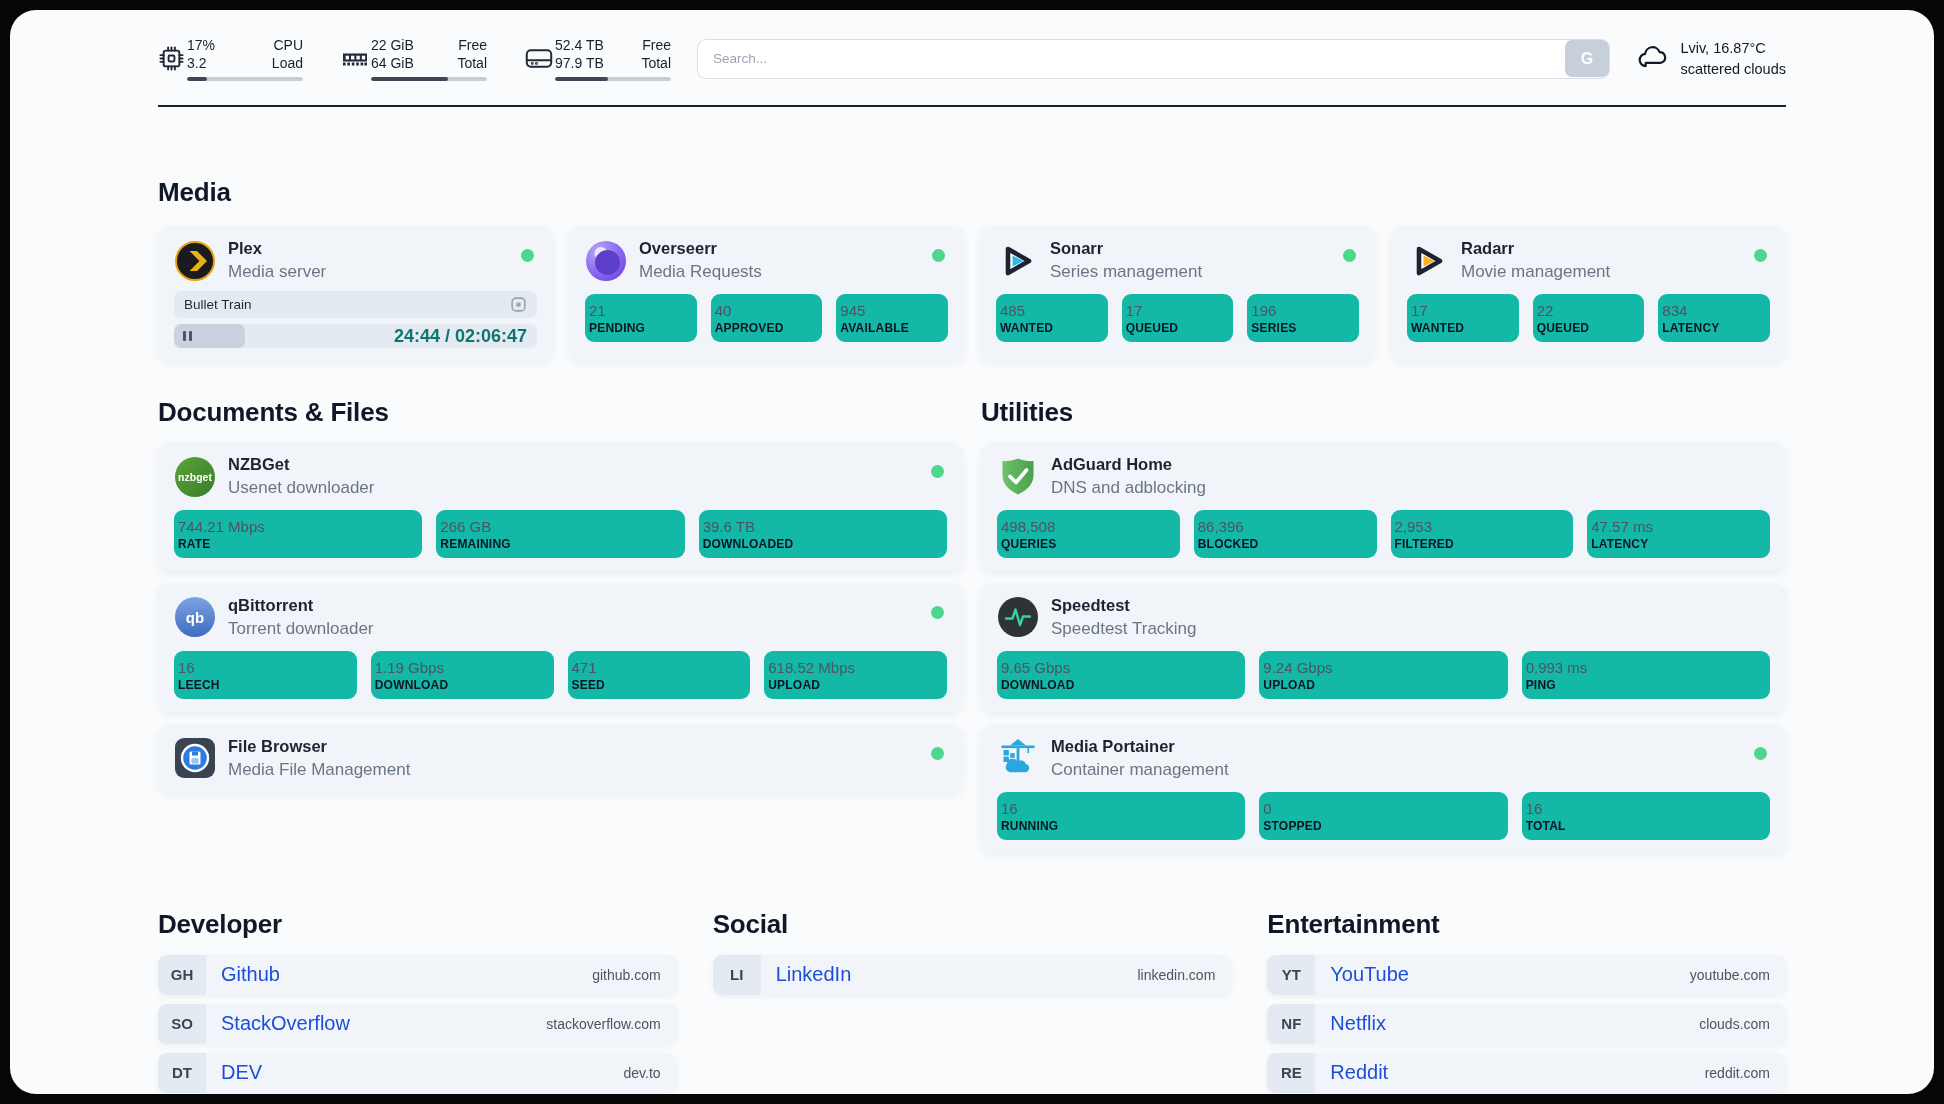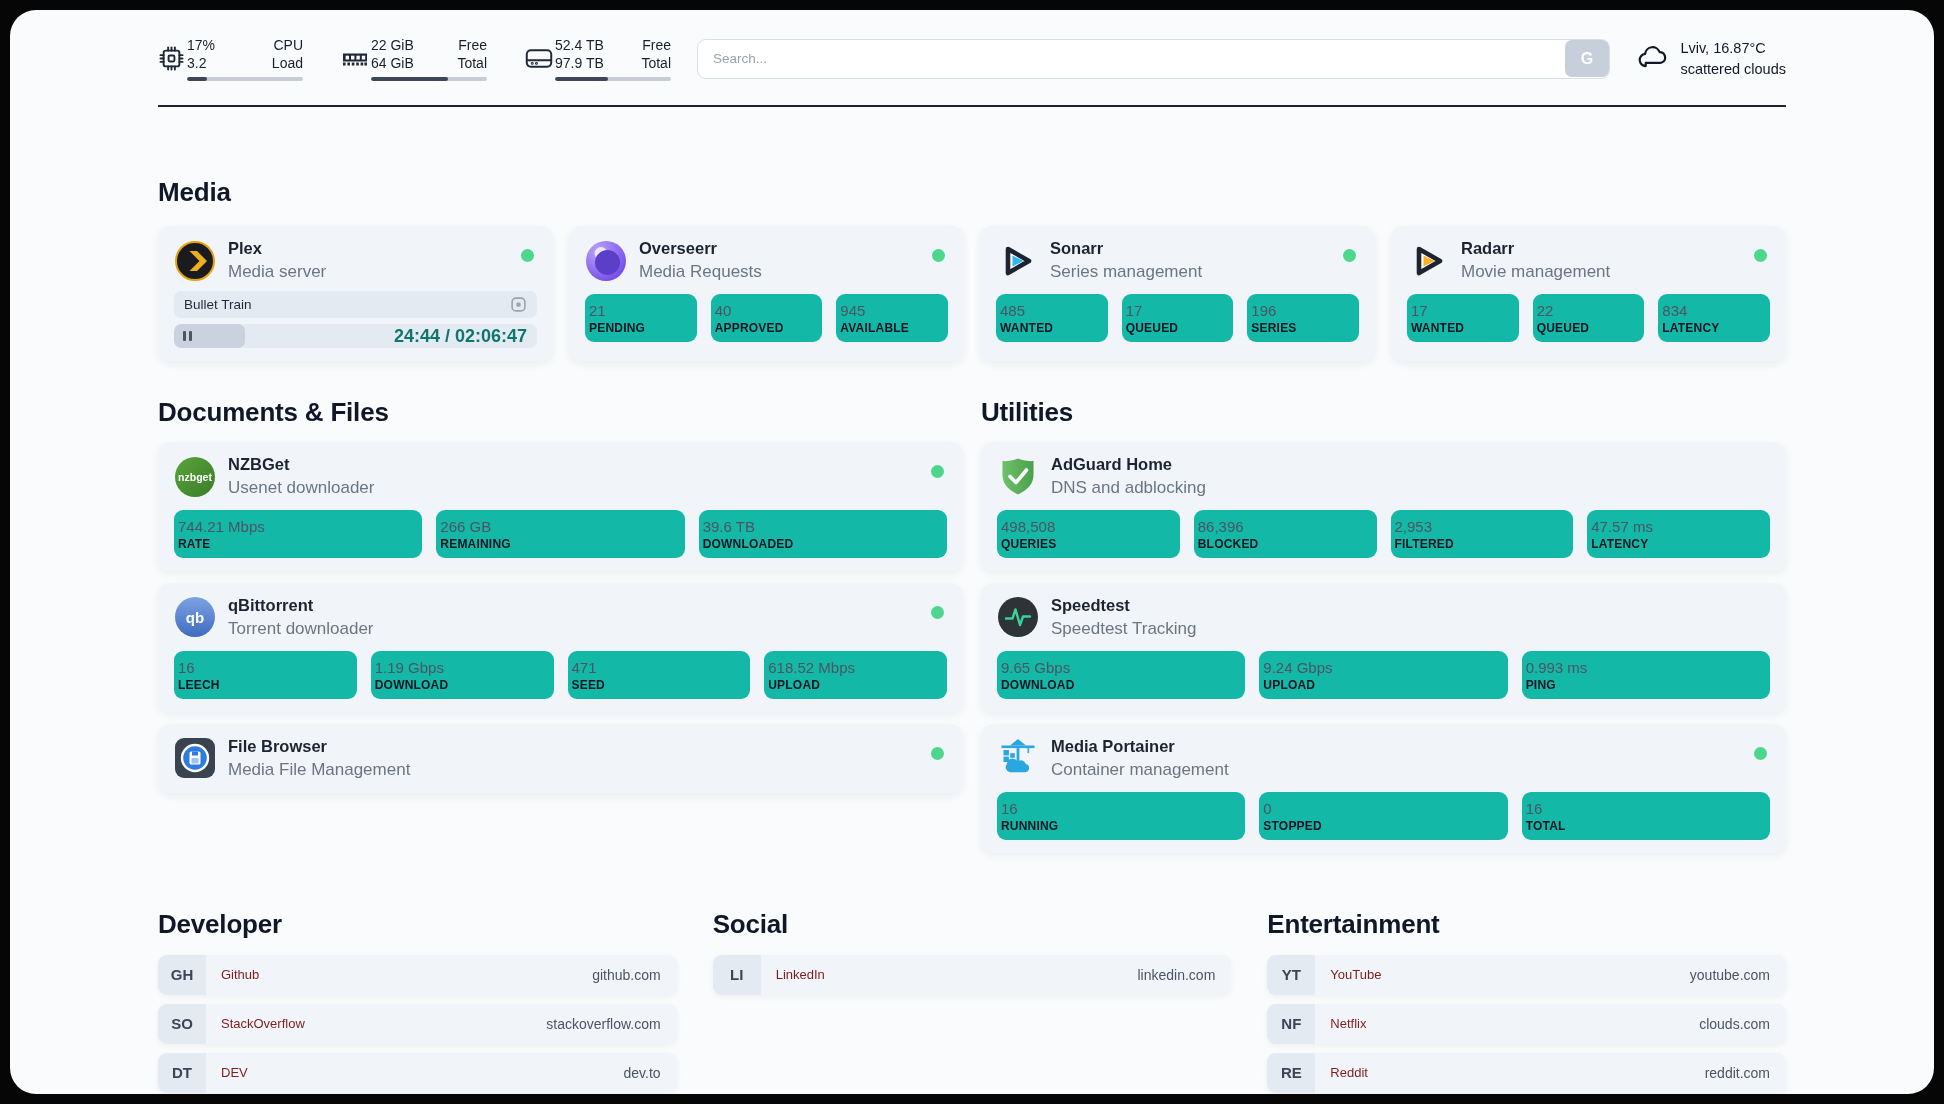--- a/index.html
+++ b/index.html
@@ -72,21 +72,21 @@
 
   
   .links-grid { display:grid; grid-template-columns:repeat(3,1fr); gap:36px; margin-top:56px; }
   .links-grid .section-title { margin-bottom:15px; }
   .link-row { height:40px; background:#f1f5f9; border-radius:9px; display:flex;
               align-items:center; margin-bottom:9px; overflow:hidden; cursor:pointer;
               box-shadow:0 2px 6px rgba(15,23,42,.05); }
   .link-badge { width:48px; align-self:stretch; background:#e4eaf1; display:flex;
                 align-items:center; justify-content:center; font-size:15px;
                 font-weight:600; color:#3b4554; flex:none; }
-  .link-name { margin-left:15px; font-size:13px; color:#7f1d1d; }
+  .link-name { margin-left:15px; font-size:20px; color:#1d4ed8; }
   .link-url { margin-left:auto; margin-right:16px; font-size:14px; color:#4b5563; }
 </style>
 </head>
 <body>
 
 <div class="page">
   <div class="content">
 
     <div class="topbar">
       <div class="sysstats">

